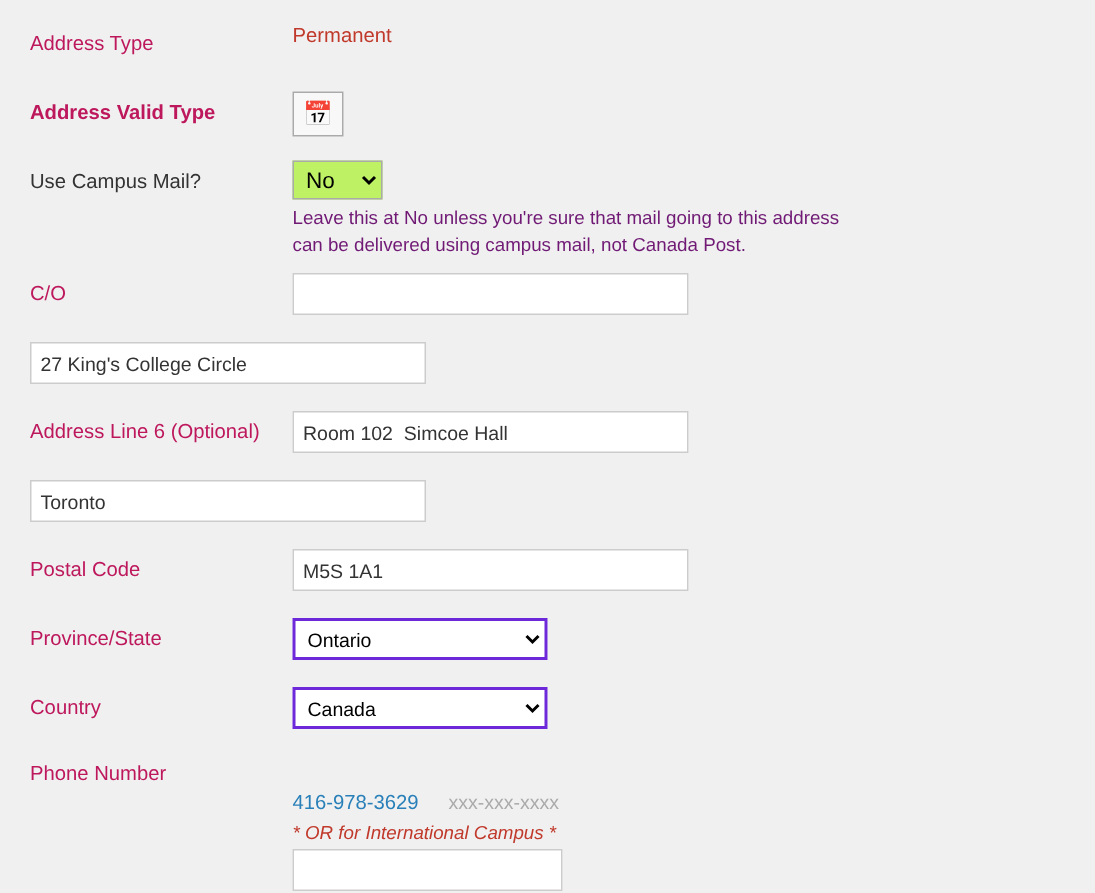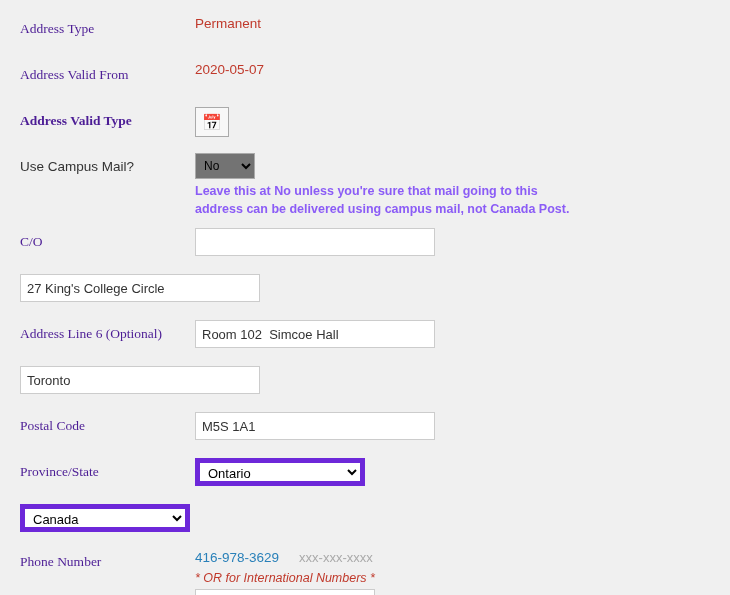--- a/index.html
+++ b/index.html
@@ -20,44 +20,43 @@
       display: flex;
       align-items: flex-start;
       margin-bottom: 10px;
       min-height: 36px;
     }
     .form-label {
       width: 175px;
       min-width: 175px;
       padding-top: 6px;
       font-size: 13.5px;
-      color: #4c1d95;
+      color: #be185d;
       font-weight: normal;
-      font-family: Liberation Serif, serif;
     }
     .form-control {
       flex: 1;
     }
     .value-text {
       color: #c0392b;
       font-size: 13.5px;
       padding-top: 6px;
       margin-top: 12px;
     }
     .text-input {
       width: 240px;
       height: 28px;
       border: 1px solid #ccc;
       background: #fff;
       padding: 3px 6px;
       font-size: 13px;
       color: #333;
     }
     .text-input-wide {
-      width: 240px;
+      width: 264px;
     }
     .calendar-btn {
       width: 34px;
       height: 30px;
       border: 1px solid #aaa;
       background: #f8f8f8;
       cursor: pointer;
       display: inline-flex;
       align-items: center;
       justify-content: center;
@@ -76,50 +75,51 @@
     }
     .campus-mail-control {
       flex: 1;
     }
     .campus-mail-select-row {
       margin-bottom: 4px;
     }
     select.small-select {
       height: 26px;
       border: 1px solid #aaa;
-      background: #737373;
+      background: #bef264;
       padding: 2px 4px;
-      font-size: 12px;
+      font-size: 15px;
       min-width: 60px;
       cursor: pointer;
     }
     select.medium-select {
       height: 28px;
-      border: 5px solid #6d28d9;
+      border: 2px solid #6d28d9;
       background: #fff;
       padding: 2px 4px;
       font-size: 13px;
       width: 170px;
       cursor: pointer;
     }
     .campus-note {
       font-size: 12.5px;
-      color: #8b5cf6;
+      color: #701a75;
       max-width: 380px;
       line-height: 1.4;
-      font-weight: bold;
+      font-weight: normal;
     }
     .phone-section {
       display: flex;
       flex-direction: column;
       gap: 4px;
     }
     .phone-row {
       display: flex;
       gap: 20px;
+      margin-top: 23px;
     }
     .phone-link {
       color: #2980b9;
       text-decoration: none;
       font-size: 13.5px;
     }
     .phone-placeholder {
       color: #aaa;
       font-size: 13px;
     }
@@ -145,26 +145,20 @@
 
 <div class="form-container">
 
   <div class="form-row">
     <div class="form-label">Address Type</div>
     <div class="form-control">
       <span class="value-text">Permanent</span>
     </div>
   </div>
 
-  <div class="form-row">
-    <div class="form-label">Address Valid From</div>
-    <div class="form-control">
-      <span class="value-text">2020-05-07</span>
-    </div>
-  </div>
 
   <div class="form-row">
     <div class="form-label bold-label">Address Valid Type</div>
     <div class="form-control">
       <button class="calendar-btn" title="Calendar">
         <span>📅</span>
       </button>
     </div>
   </div>
 
@@ -221,40 +215,41 @@
         <option selected="">Ontario</option>
         <option>Alberta</option>
         <option>British Columbia</option>
         <option>Manitoba</option>
         <option>Quebec</option>
       </select>
     </div>
   </div>
 
   <div class="form-row">
+    <div class="form-label">Country</div>
     <div class="form-control">
       <select class="medium-select">
         <option selected="">Canada</option>
         <option>United States</option>
         <option>United Kingdom</option>
         <option>Australia</option>
       </select>
     </div>
   </div>
 
   <div class="form-row" style="align-items: flex-start; margin-top: 4px;">
     <div class="form-label" style="padding-top: 4px;">Phone Number</div>
     <div class="form-control">
       <div class="phone-section">
         <div class="phone-row">
           <a href="#" class="phone-link">416-978-3629</a>
           <span class="phone-placeholder">xxx-xxx-xxxx</span>
         </div>
         <div>
-          <span class="or-text">* OR for International Numbers *</span>
+          <span class="or-text">* OR for International Campus *</span>
         </div>
         <div>
           <input type="text" class="int-phone-input" value="" style="">
         </div>
       </div>
     </div>
   </div>
 
 </div>
 

